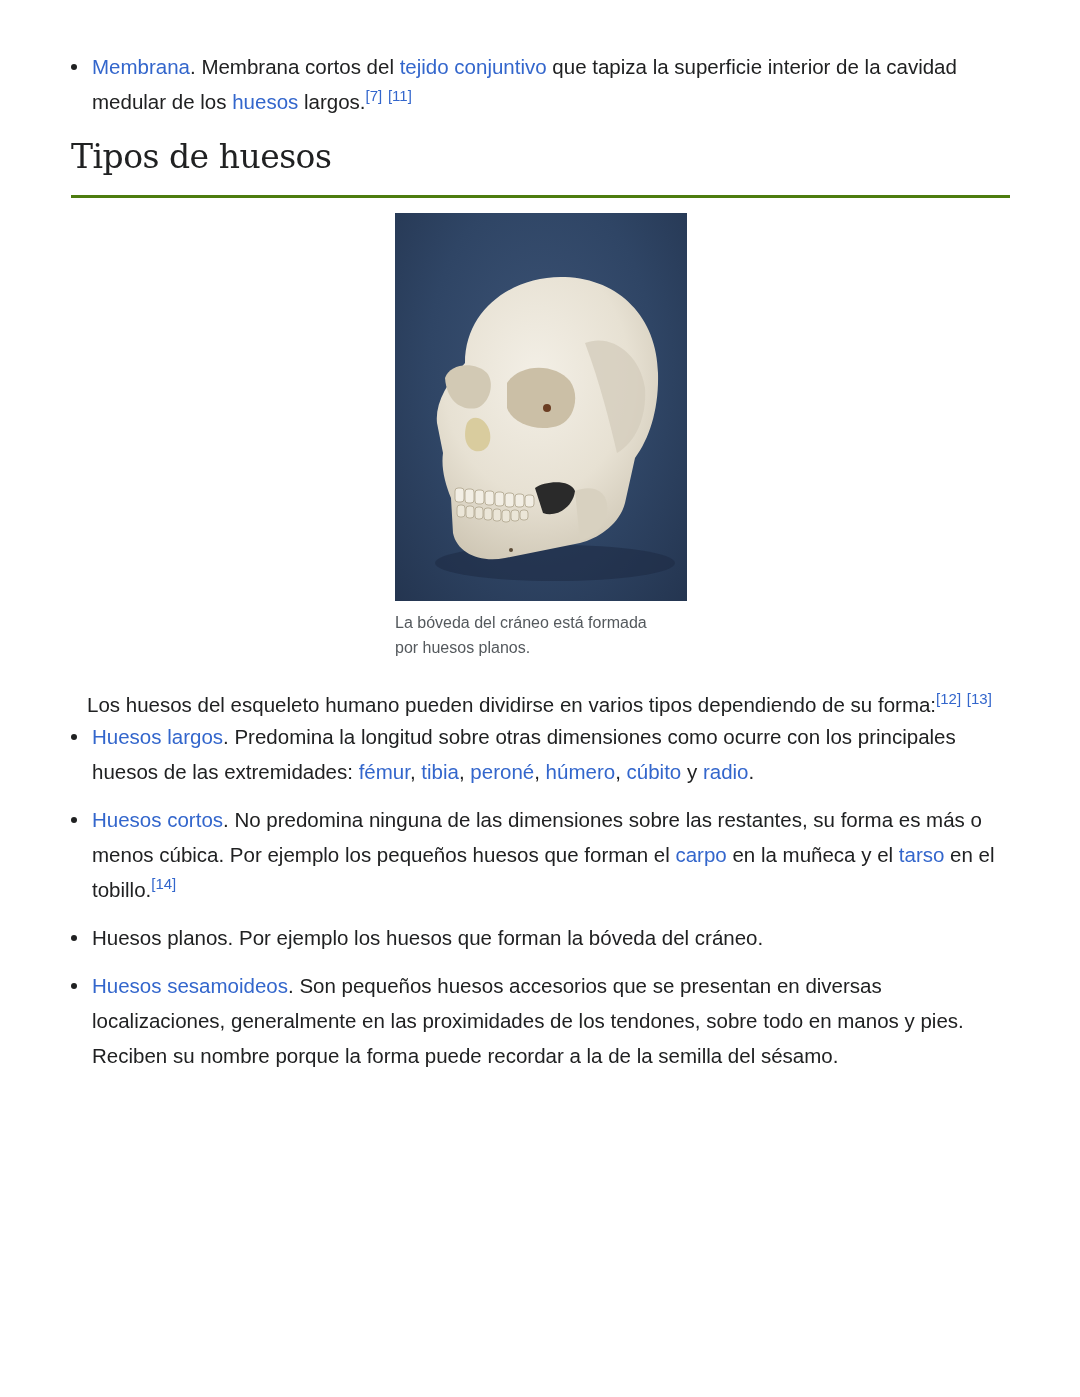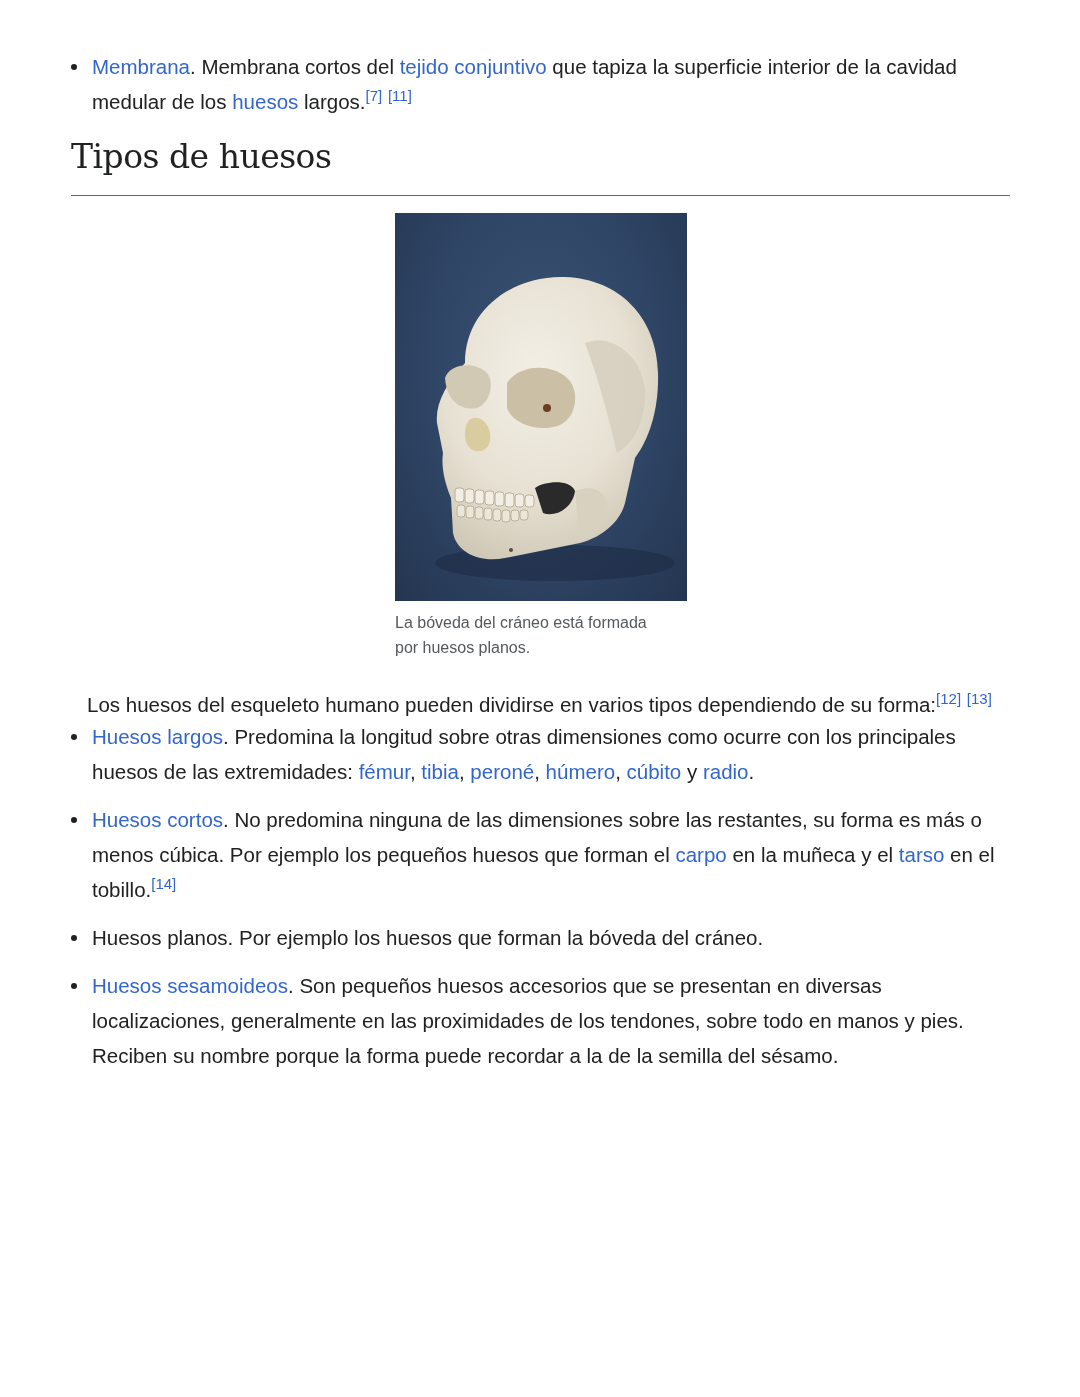--- a/index.html
+++ b/index.html
@@ -64,21 +64,21 @@
       position: absolute;
       top: 134px;
       left: 0;
       width: 939px;
       margin: 0;
       font-family: "DejaVu Serif", "Liberation Serif", serif;
       font-weight: normal;
       font-size: 33px;
       line-height: 46px;
       color: #202122;
-      border-bottom: 1px solid #4d7c0f;
+      border-bottom: 3px solid #4d7c0f;
       padding-bottom: 15px;
       letter-spacing: -0.5px;
     }
     .figure {
       position: absolute;
       top: 213px;
       left: 324px;
       width: 252px;
     }
     .figure-image {

